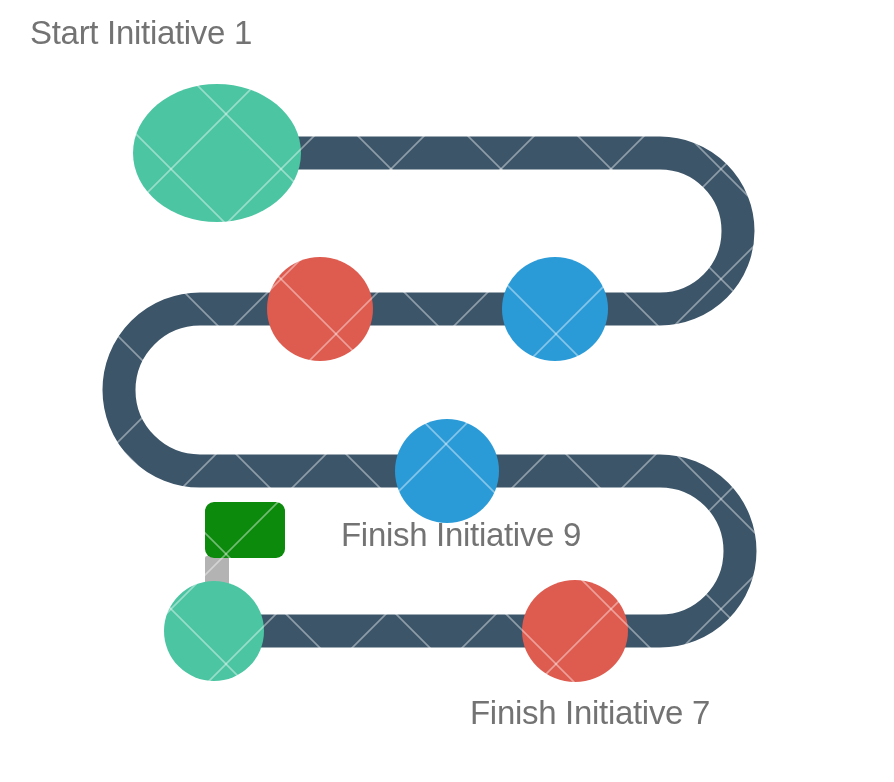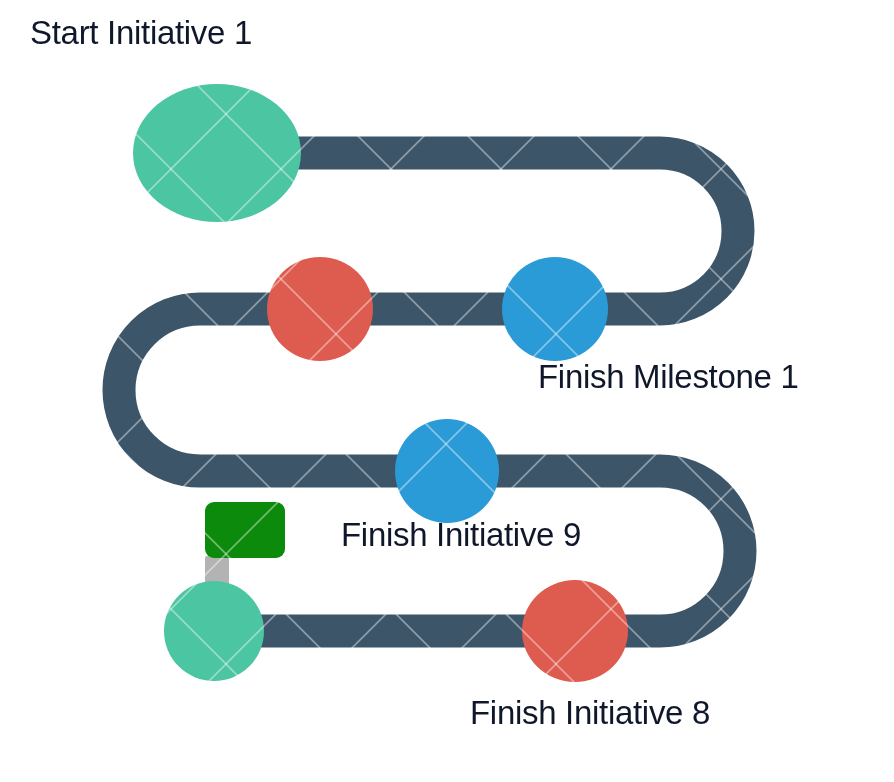--- a/index.html
+++ b/index.html
@@ -14,21 +14,21 @@
     position:relative;
     width:894px;height:782px;
     background:#ffffff;
   }
   #roadmap-svg{
     position:absolute;left:0;top:0;
     width:894px;height:782px;
   }
   .label{
     position:absolute;
-    color:#0f172a;
+    color:#737373;
     font-family:"Liberation Sans", sans-serif;
     font-size:33px;
     font-weight:400;
     letter-spacing:-0.3px;
     white-space:nowrap;
     line-height:1;
     text-align:right;
   }
 </style>
 </head>
@@ -71,20 +71,19 @@
       <ellipse cx="214" cy="631" rx="50" ry="50" fill="#4cc5a2"></ellipse>
       <rect x="205" y="502" width="80" height="56" rx="9" fill="#0c8a0c"></rect>
     </g>
 
     <rect x="0" y="0" width="894" height="782" fill="url(#xhatch)"></rect>
   </svg>
 
   <div class="label" style="left:30px;top:16px;">Start Initiative 1</div>
 
 
-  <div class="label" style="left:538px;top:360px;">Finish Milestone 1</div>
 
   <div class="label" style="left:341px;top:518px;">Finish Initiative 9</div>
 
 
-  <div class="label" style="left:470px;top:696px;">Finish Initiative 8</div>
+  <div class="label" style="left:470px;top:696px;">Finish Initiative 7</div>
 
 </div>
 
 </body></html>

